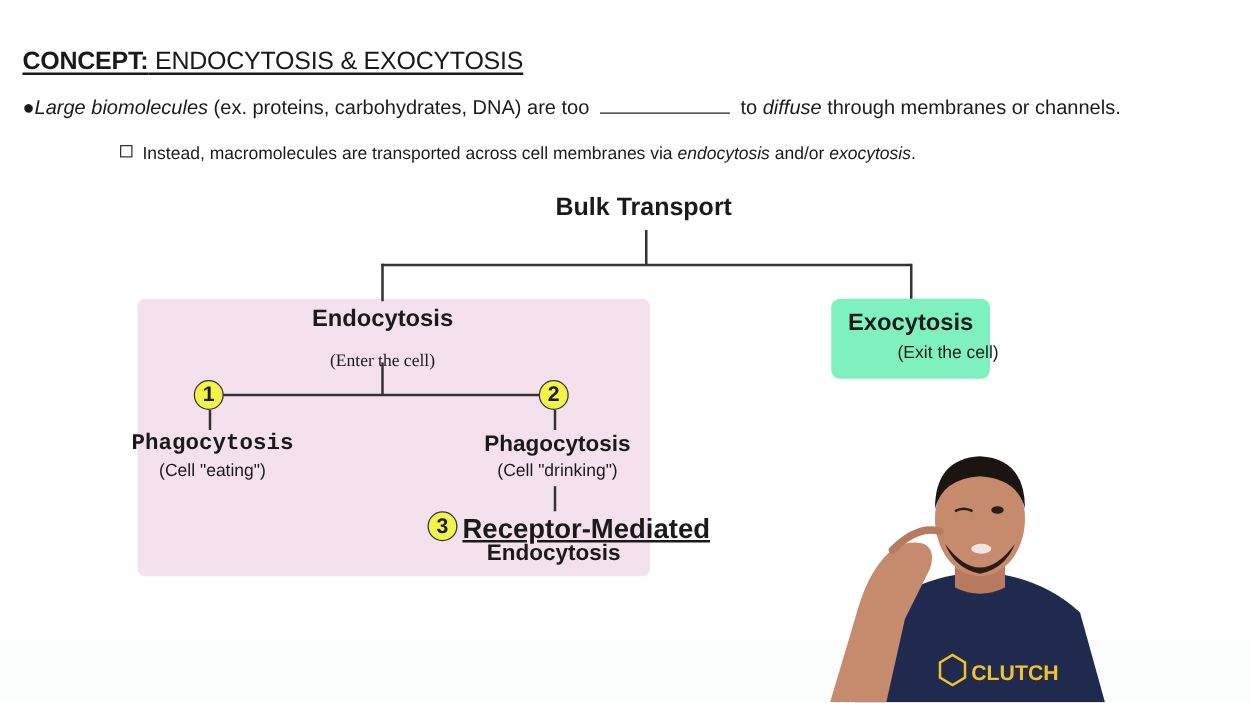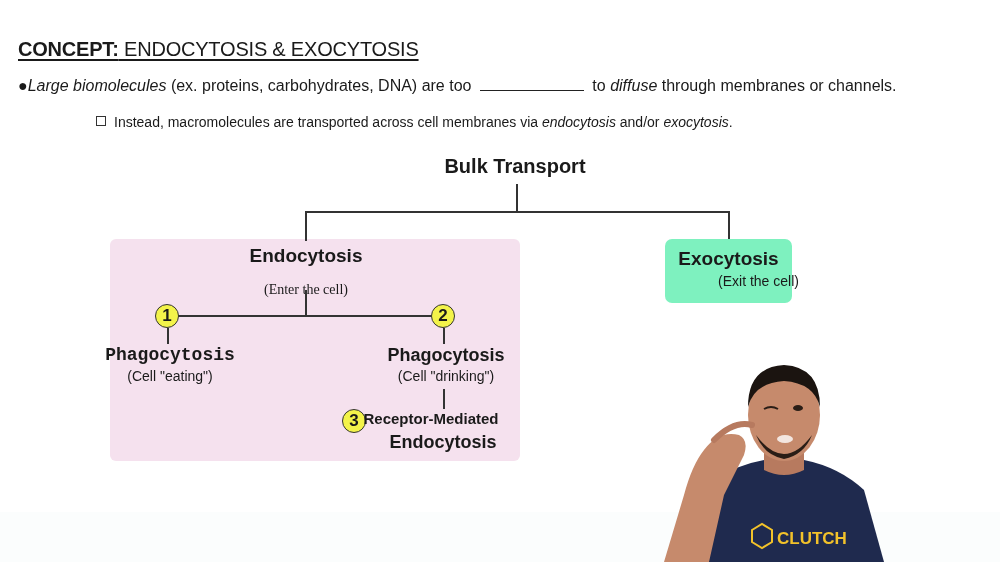--- a/index.html
+++ b/index.html
@@ -79,21 +79,21 @@
 <div class="badge" style="left:155px; top:304px;">1</div>
 <div class="badge" style="left:431px; top:304px;">2</div>
 <div class="badge" style="left:342px; top:409px;">3</div>
 
 <div class="node-title" style="left:97px; top:345px; width:146px; font-size:18px;font-family:Liberation Mono, monospace;">Phagocytosis</div>
 <div class="node-sub" style="left:97px; top:368px; width:146px;">(Cell "eating")</div>
 
 <div class="node-title" style="left:373px; top:345px; width:146px; font-size:18px;">Phagocytosis</div>
 <div class="node-sub" style="left:373px; top:368px; width:146px;">(Cell "drinking")</div>
 
-<div class="node-title" style="left:358px; top:410px; width:146px; font-size:15px;">Receptor-Mediated</div>
+<div class="node-title" style="left:370px; top:410px; width:146px; font-size:22px;text-decoration:underline;">Receptor-Mediated</div>
 <div class="node-title" style="left:370px; top:432px; width:146px; font-size:18px;">Endocytosis</div>
 
 <div class="bottom-strip"></div>
 
 <div class="presenter">
   <svg width="240" height="217" viewBox="0 0 240 217">
 
     <path d="M20 217 L40 140 Q70 120 100 115 L140 115 Q175 122 200 145 L220 217 Z" fill="#1f2a4e"></path>
 
     <path d="M100 100 L140 100 L140 125 Q120 135 100 125 Z" fill="#b77a5f"></path>

